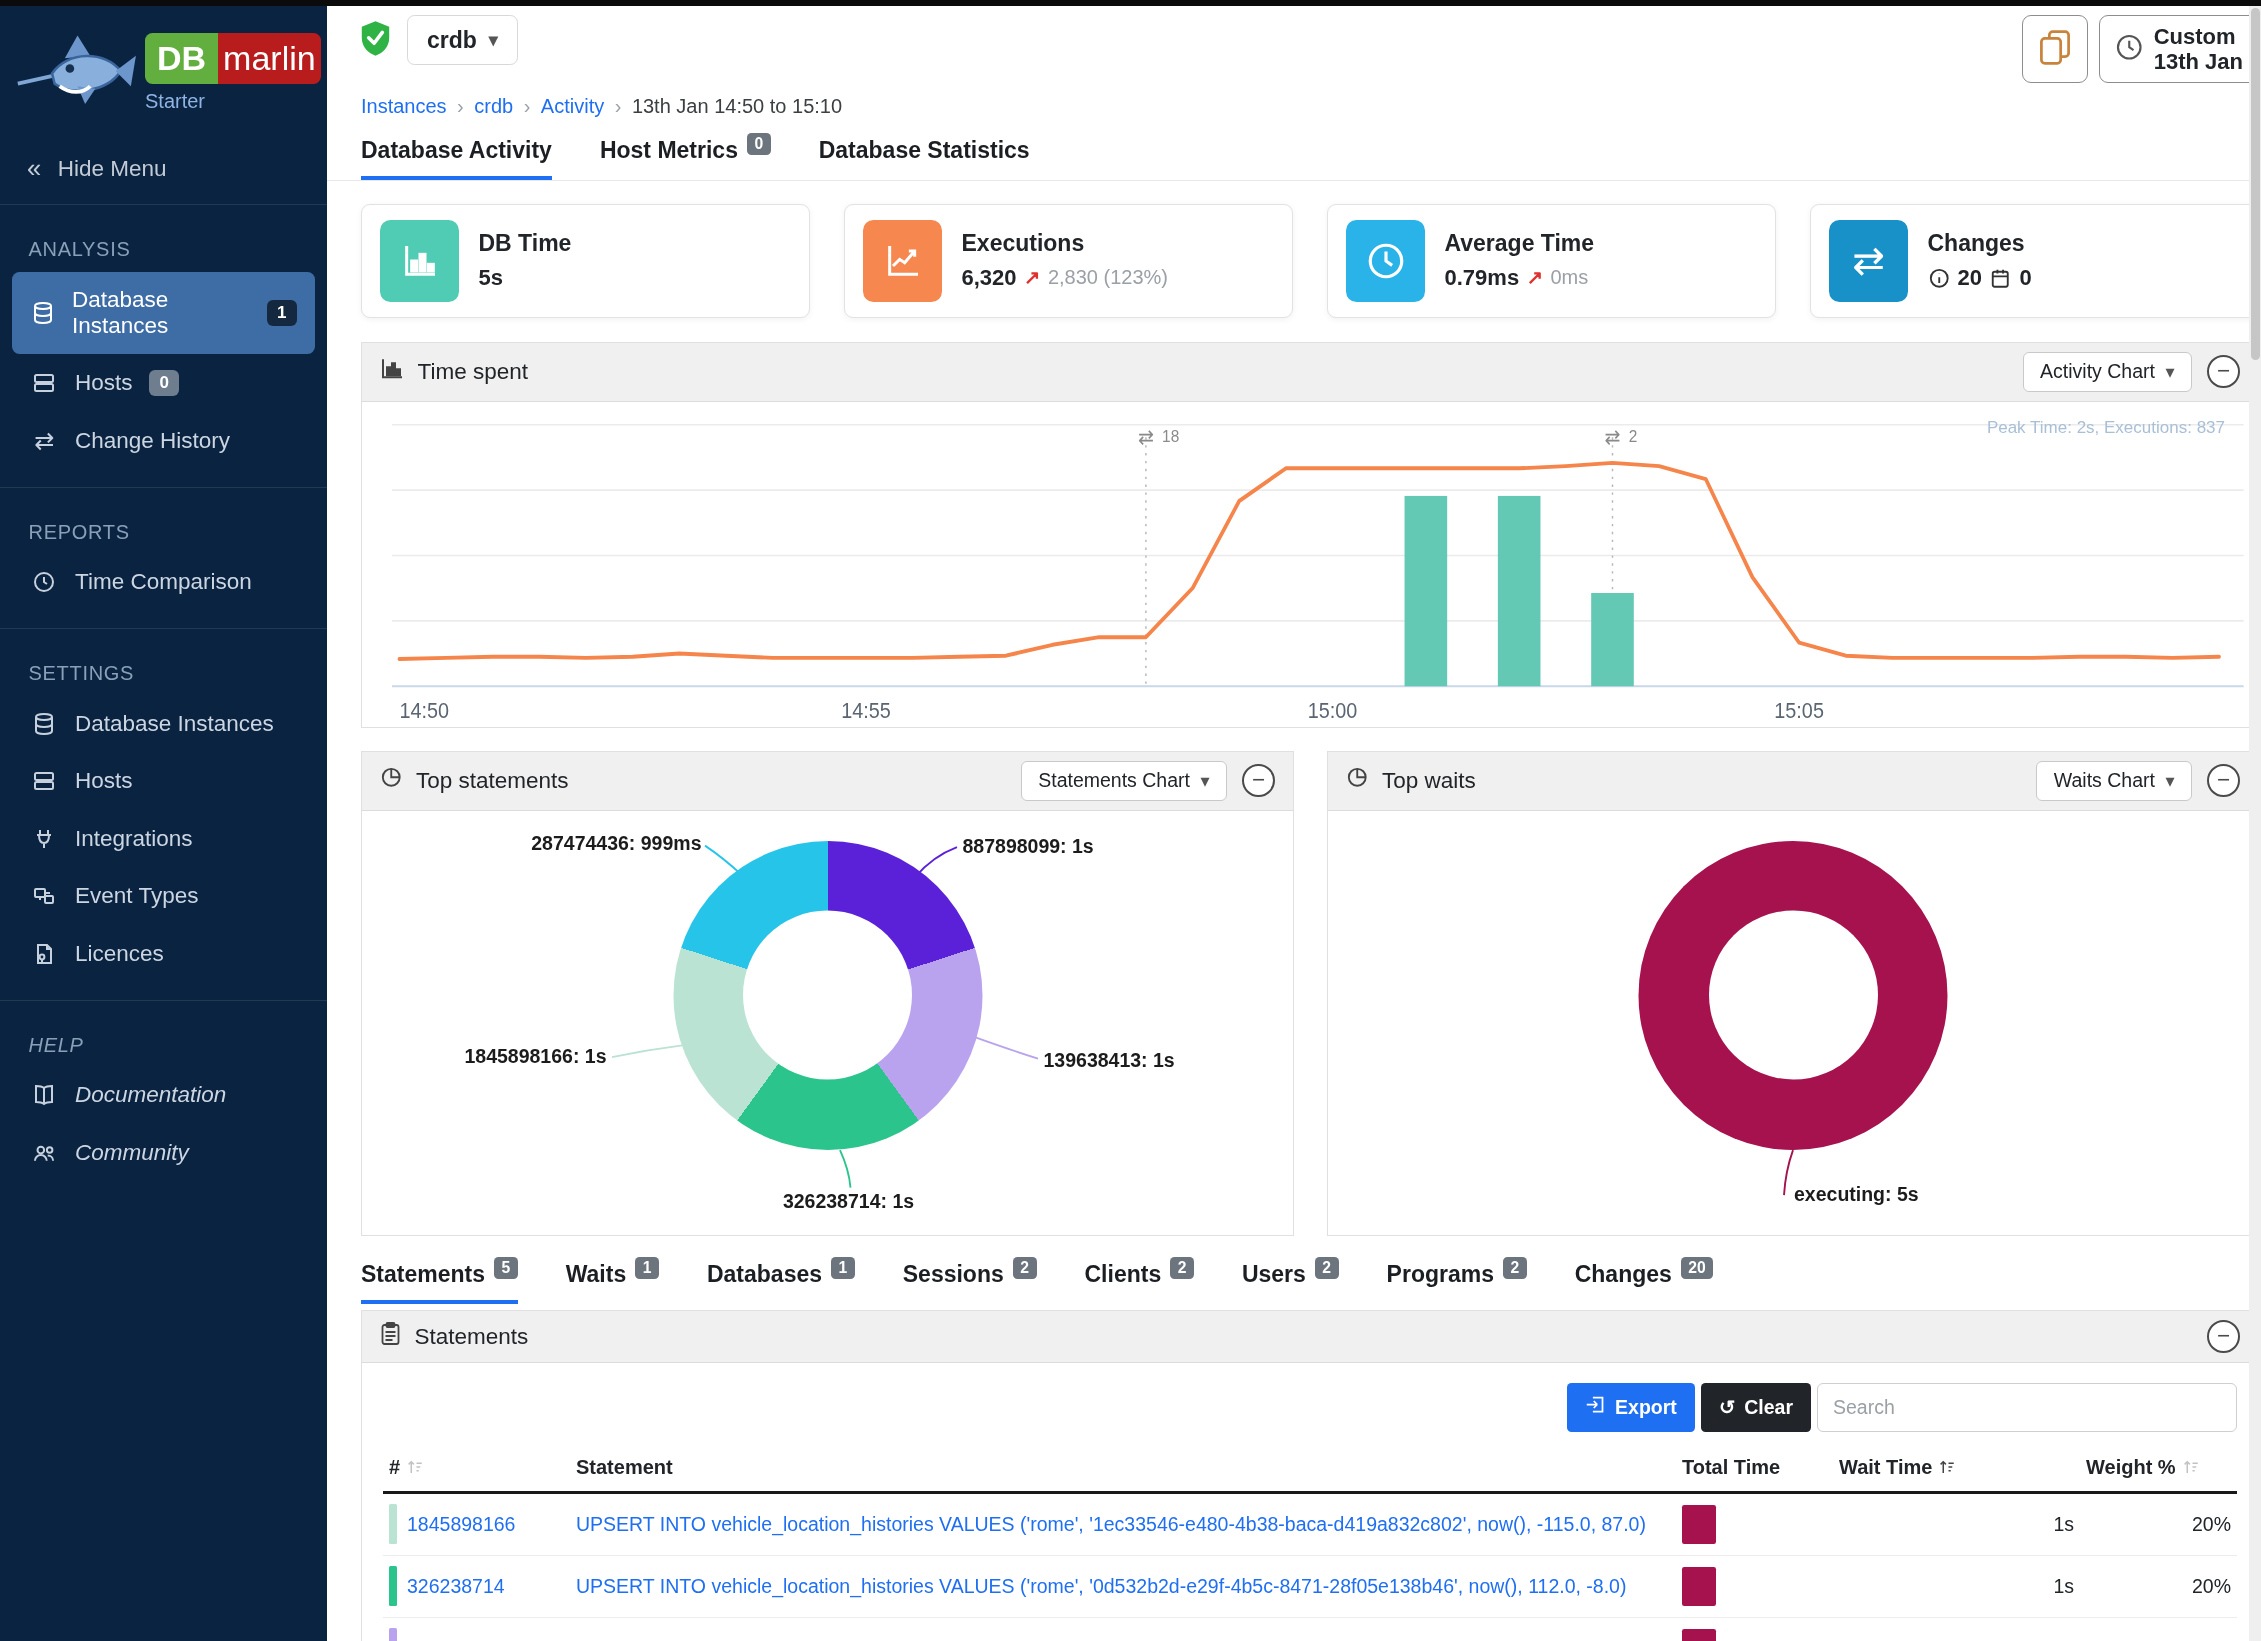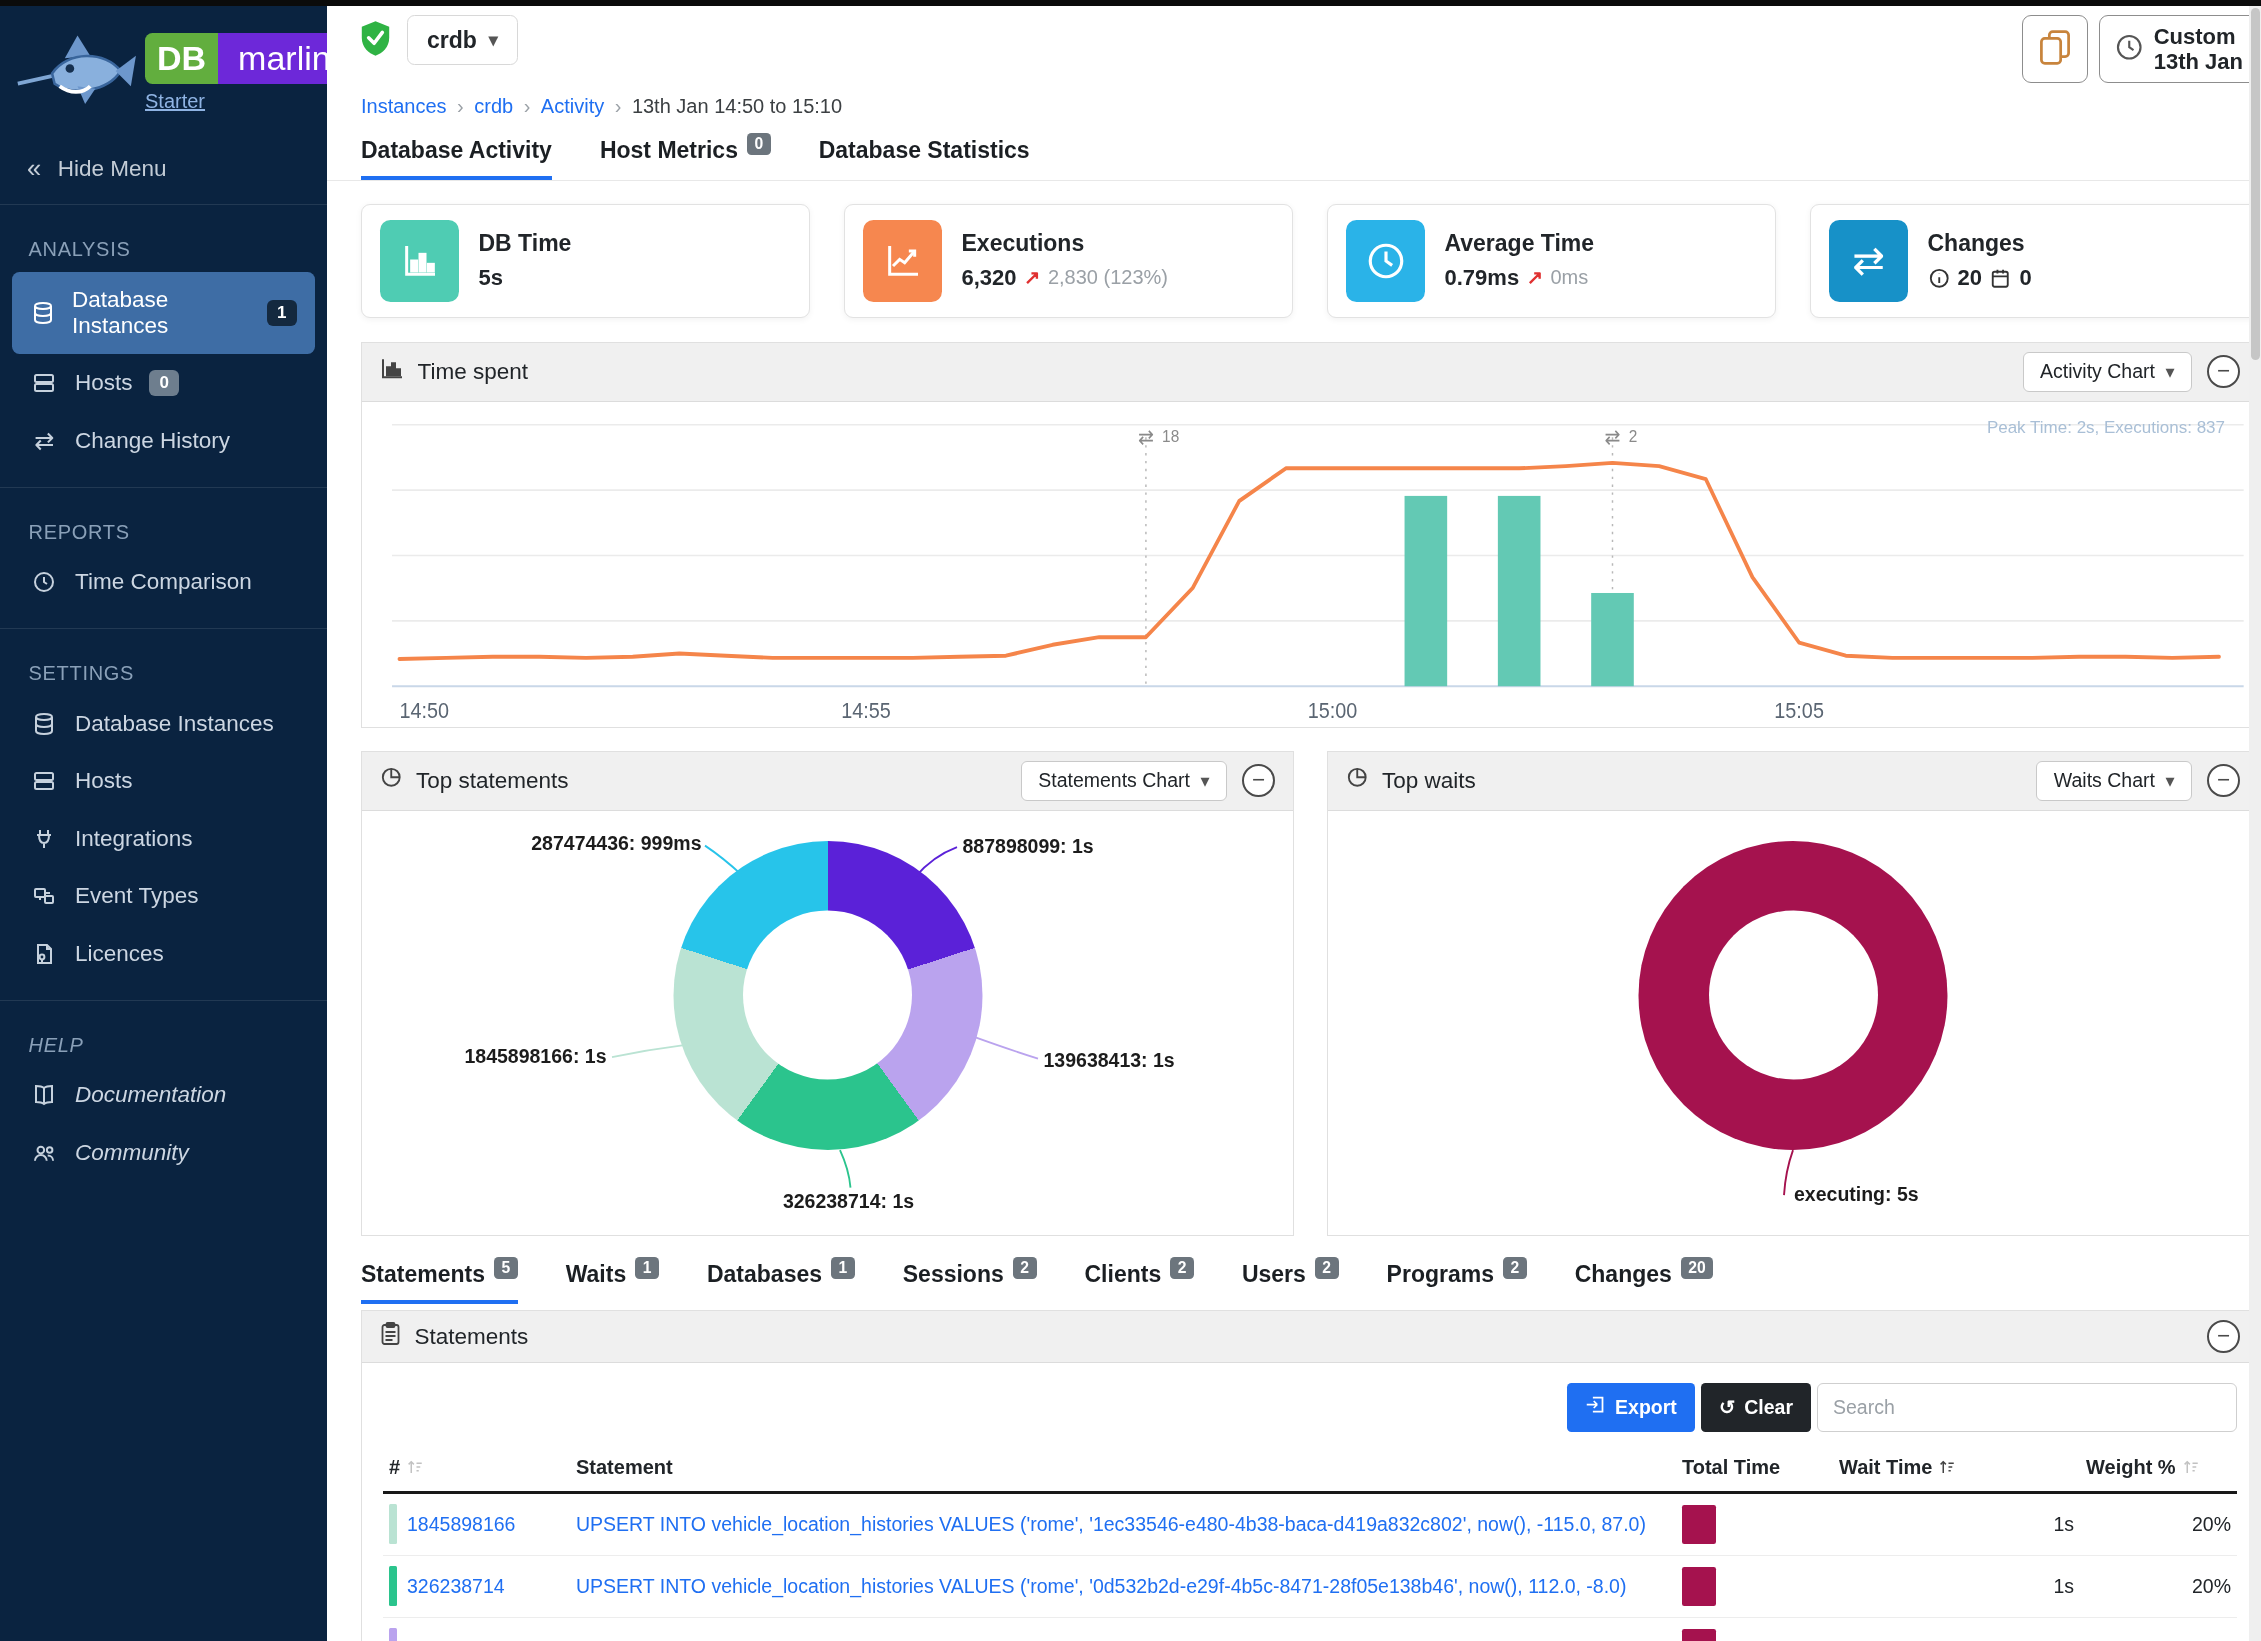--- a/index.html
+++ b/index.html
@@ -6,22 +6,22 @@
     font-family:"Liberation Sans", sans-serif;color:#212529;}
   *{box-sizing:border-box;}
   .top-strip{position:absolute;top:0;left:0;right:0;height:6px;background:#0b0b0b;z-index:50;}
   .app{display:flex;width:2031px;height:1642px;}
   
   .sidebar{width:327px;min-width:327px;background:#0a2340;color:#ccd6e2;height:1642px;position:relative;}
   .logo{padding:27px 18px 15px 13.5px;display:flex;align-items:center;}
   .logo-right{margin-left:4.5px;}
   .logo-badge{display:flex;font-weight:bold;font-size:34px;}
   .logo-db{background:#62ae3e;color:#fff;padding:6px 12px;border-radius:7.5px 0 0 7.5px;}
-  .logo-marlin{background:#6d28d9;color:#fff;padding:6px 20px;border-radius:0 7.5px 7.5px 0;font-weight:400;}
-  .logo-tier{color:#8fb3e3;font-size:20px;margin-top:6px;text-decoration:underline;}
+  .logo-marlin{background:#b91c1c;color:#fff;padding:6px 5px;border-radius:0 7.5px 7.5px 0;font-weight:400;}
+  .logo-tier{color:#8fb3e3;font-size:20px;margin-top:6px;}
   .hide-menu{display:flex;align-items:center;gap:16.5px;padding:21px 27px;font-size:22.5px;color:#c3ccd6;
     border-bottom:1.5px solid rgba(255,255,255,0.10);cursor:pointer;}
   .hide-chev{font-size:25.5px;}
   .side-section{padding:10.5px 0 16.5px;border-bottom:1.5px solid rgba(255,255,255,0.10);}
   .side-section:last-child{border-bottom:none;font-style:italic;}
   .side-title{color:#8aa0b8;font-size:20px;letter-spacing:0.7px;margin:22.5px 0 10.5px 28.5px;}
   .side-item{display:flex;align-items:center;gap:16.5px;padding:15px 18px;margin:1.5px 12px;font-size:22.5px;
     color:#ccd6e2;border-radius:7.5px;cursor:pointer;}
   .side-item.active{background:#3e6da5;color:#fff;}
   .sicon{width:28.5px;display:inline-flex;justify-content:center;color:#c6d1dd;}

